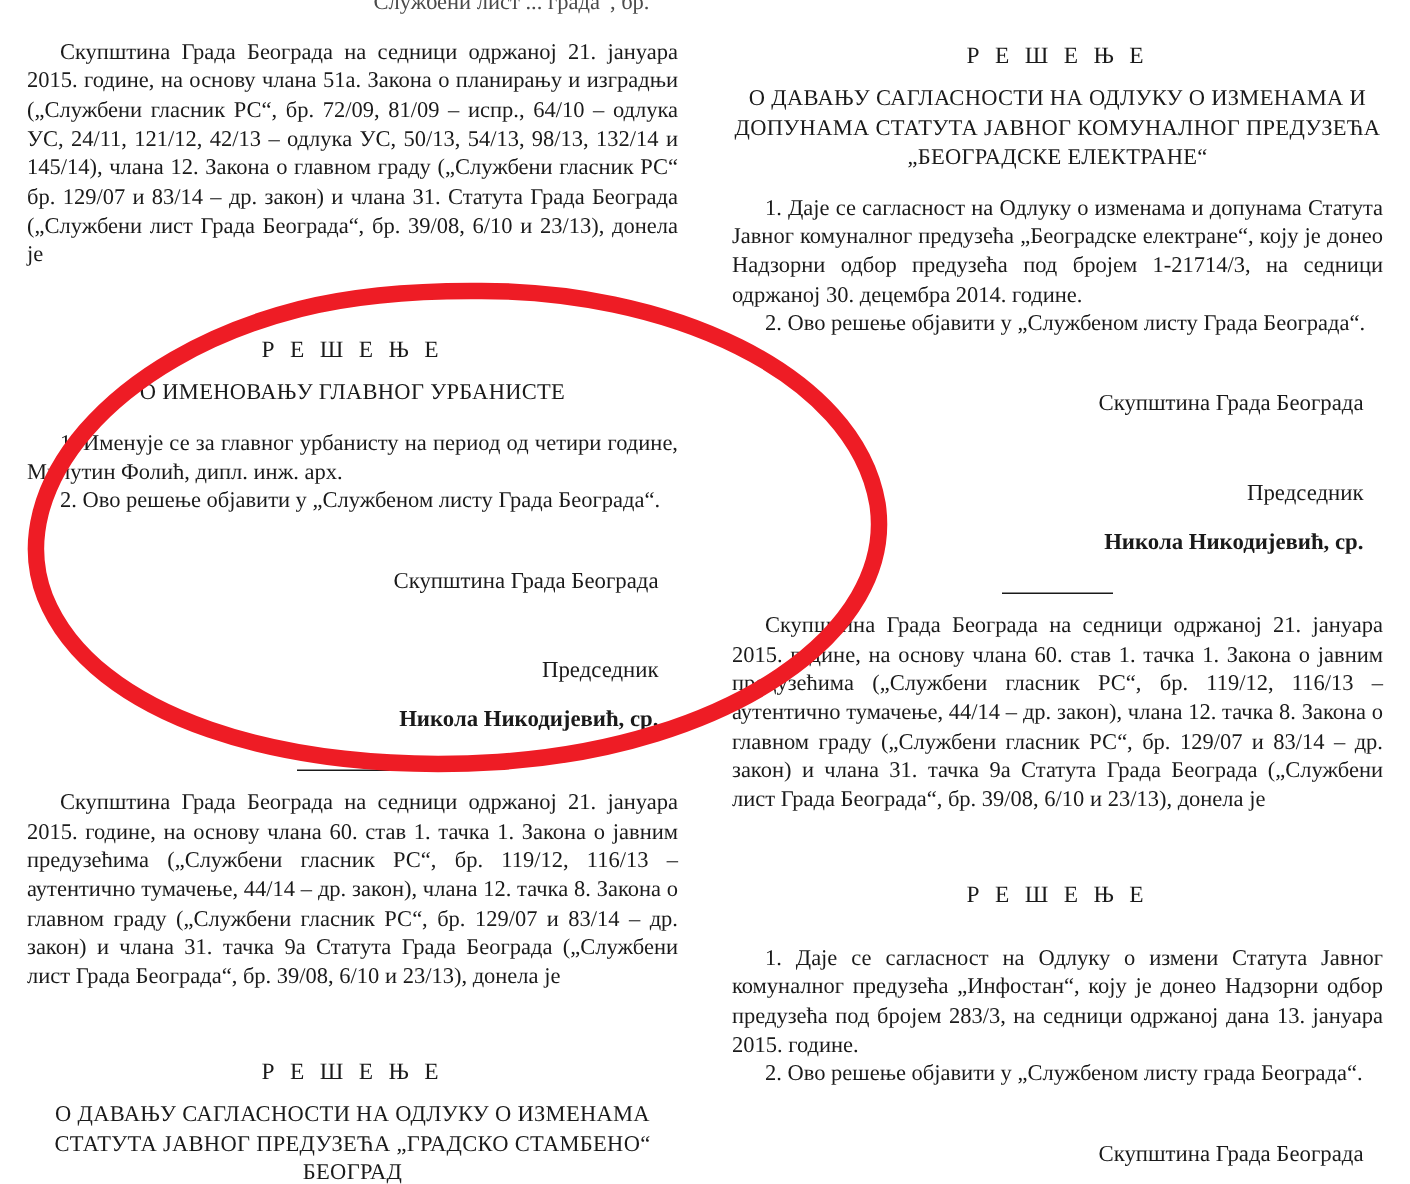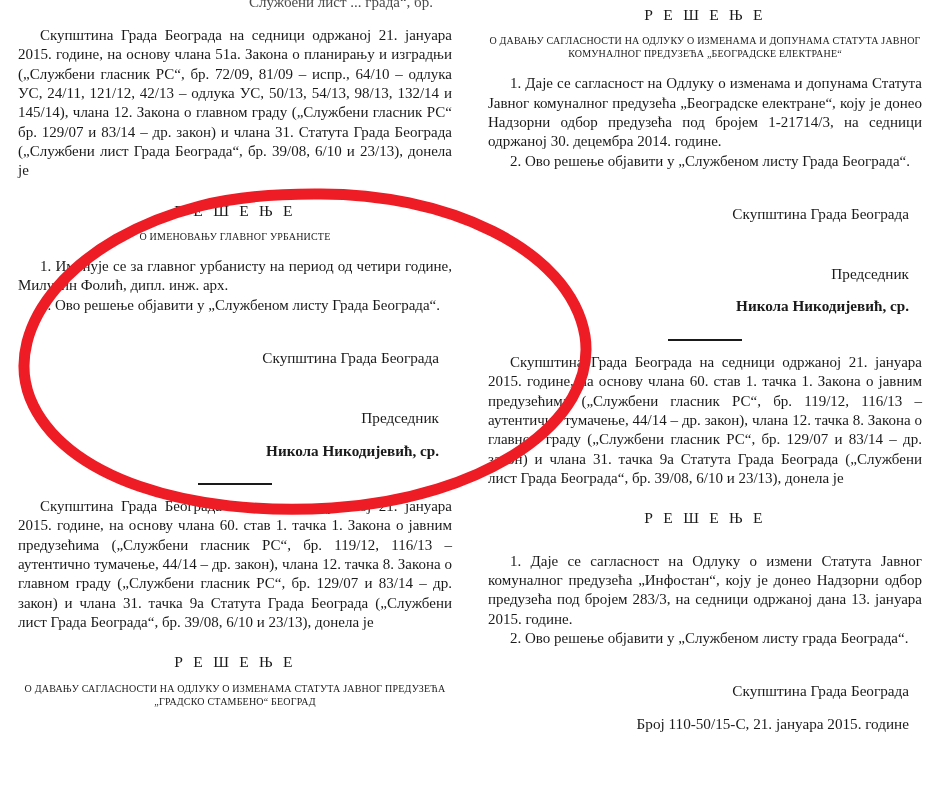--- a/index.html
+++ b/index.html
@@ -42,27 +42,28 @@
     margin: 0;
     font-size: 15px;
     line-height: 1.29;
     text-align: justify;
     text-indent: 22px;
     hyphens: manual;
   }
   .heading {
     margin: 0;
     text-align: center;
-    font-size: 10px;
+    font-size: 15px;
     line-height: 1.3;
     letter-spacing: 0.2px;
   }
   .heading.spaced {
     letter-spacing: 3.2px;
     font-size: 15.6px;
+    margin-top: 23px;
   }
   .center {
     margin: 13px;
     text-align: right;
     font-size: 15.2px;
     line-height: 1.3;
   }
   .bold { font-weight: bold; }
   .gap-xs { height: 5px; }
   .gap-s { height: 9px; }

